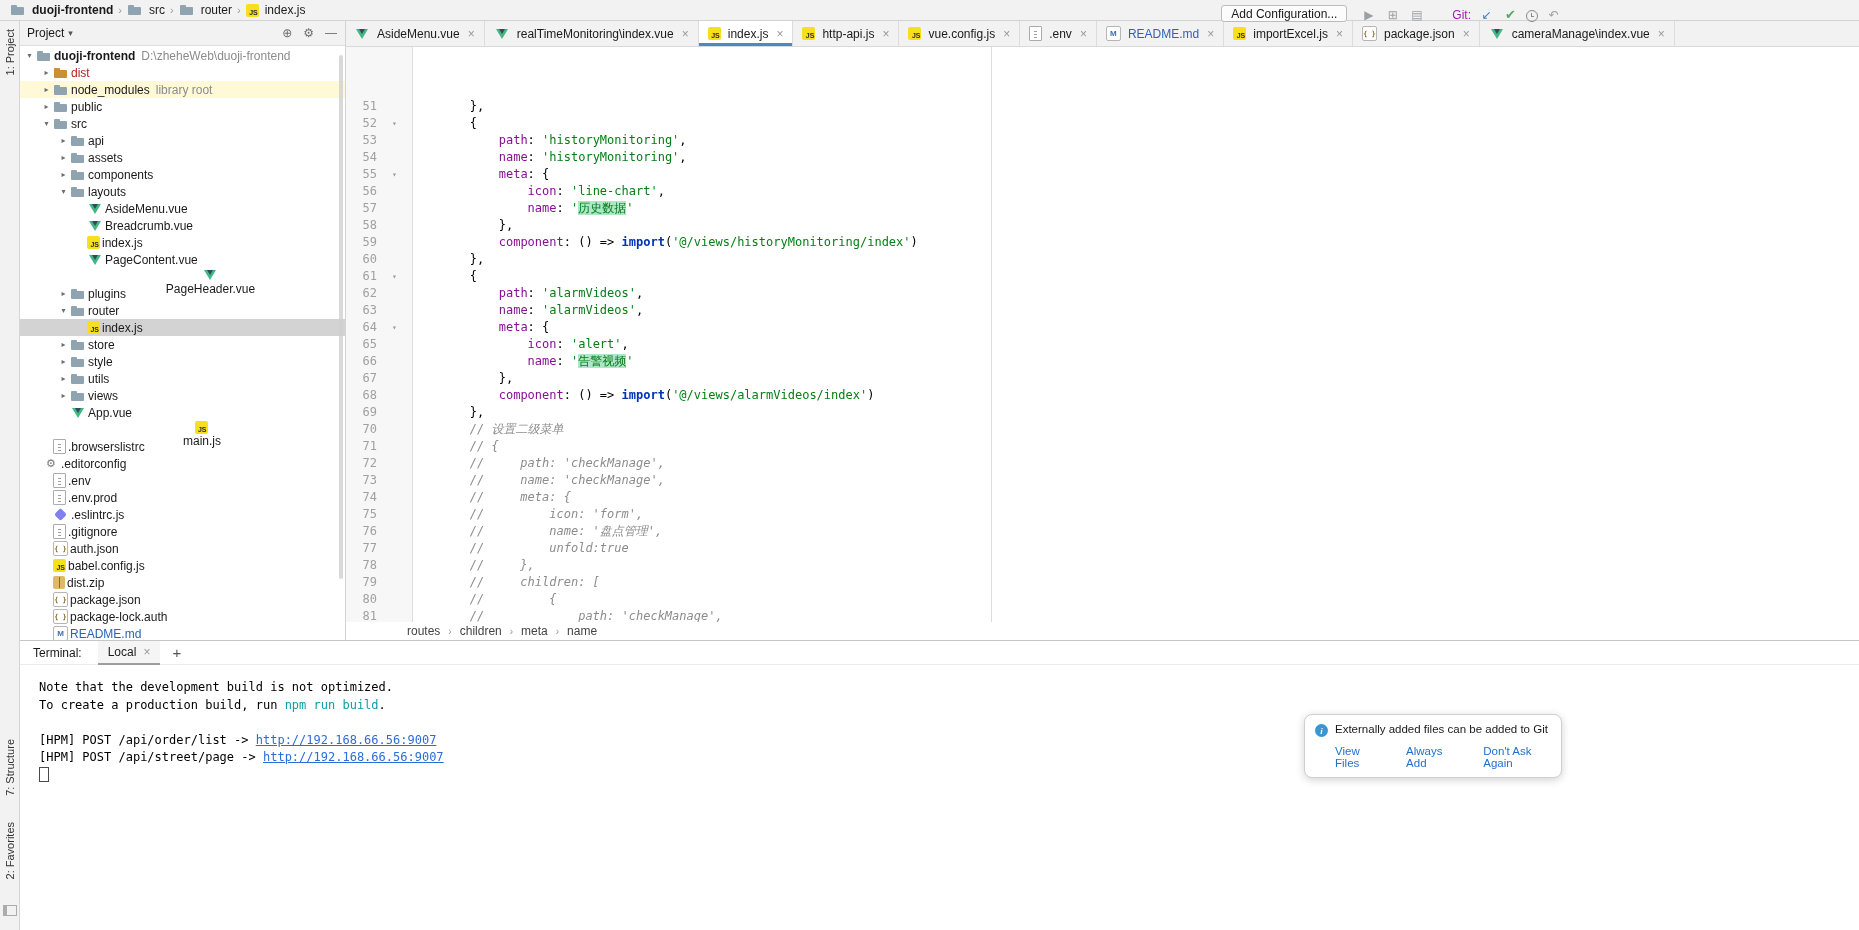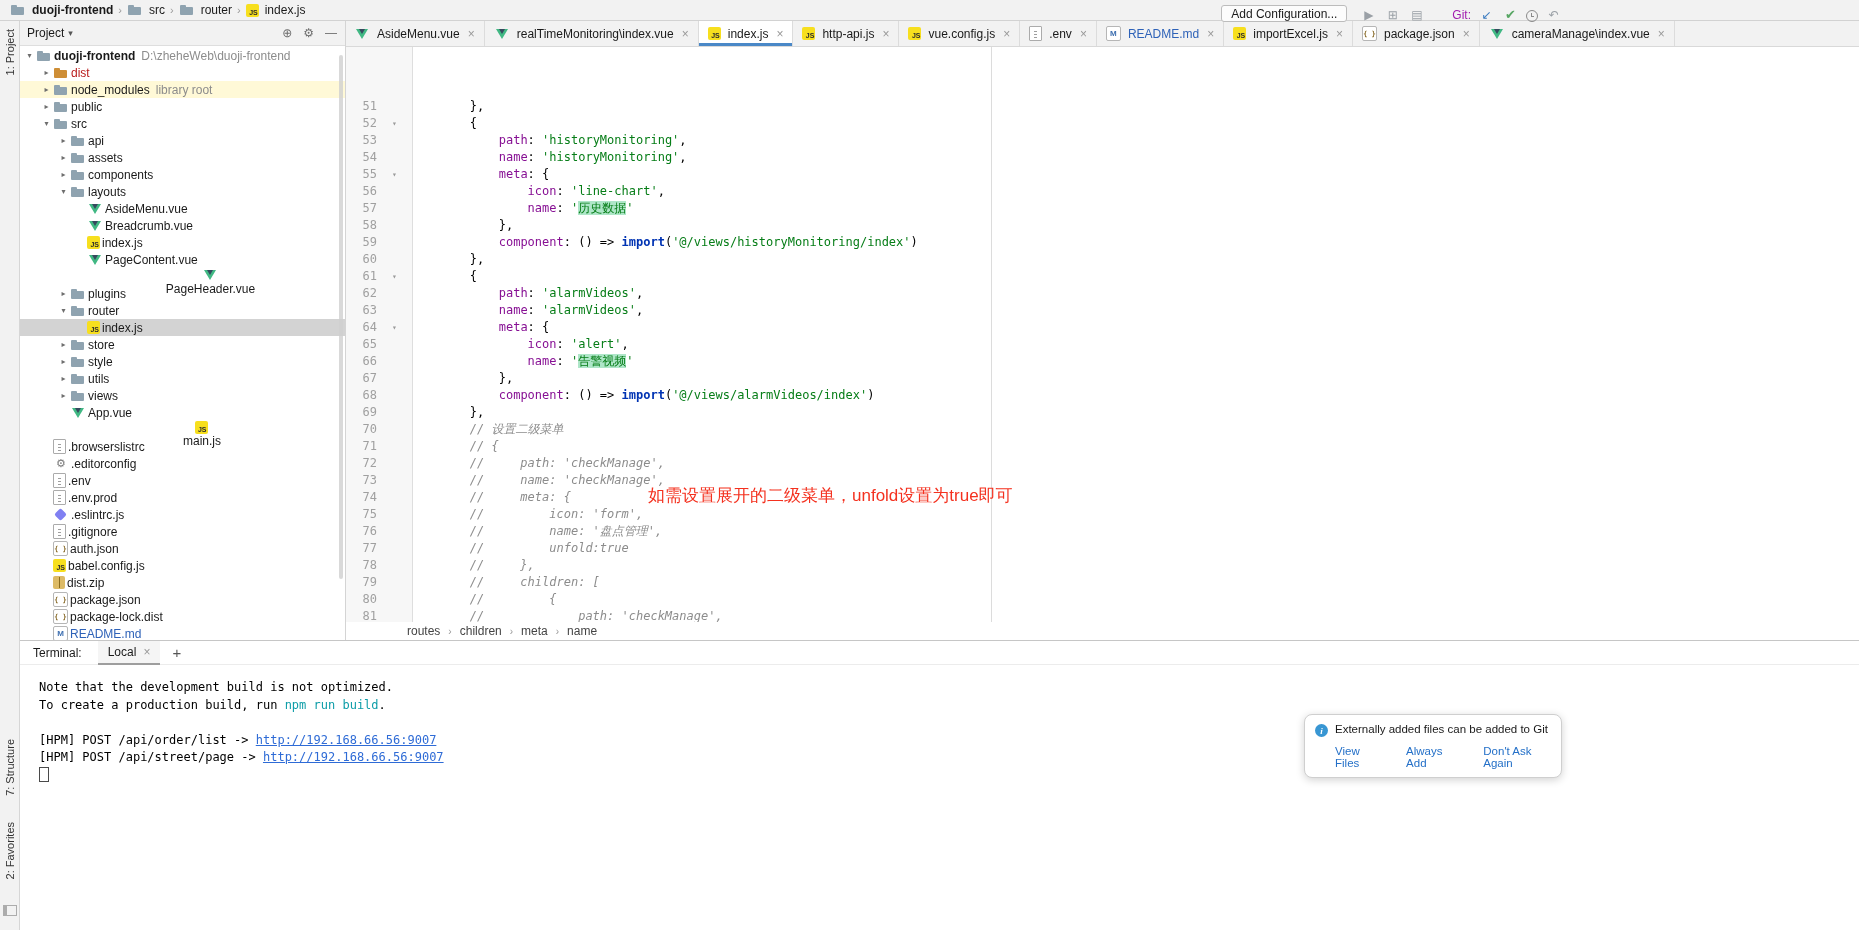--- a/index.html
+++ b/index.html
@@ -301,21 +301,21 @@
       <div class="row" style="padding-left: 38px; flex-direction: column;">
         <span class="chev"></span>
         <span class="ic ic-js"></span>
         <span class="lbl">main.js</span>
       </div>
       <div class="row" style="padding-left: 21px;">
         <span class="chev"></span>
         <span class="ic ic-text"></span>
         <span class="lbl">.browserslistrc</span>
       </div>
-      <div class="row" style="padding-left: 21px;">
+      <div class="row" style="padding-left: 11px;">
         <span class="chev"></span>
         <span class="ic ic-gear"></span>
         <span class="lbl">.editorconfig</span>
       </div>
       <div class="row" style="padding-left: 21px;">
         <span class="chev"></span>
         <span class="ic ic-text"></span>
         <span class="lbl">.env</span>
       </div>
       <div class="row" style="padding-left: 21px;">
@@ -349,21 +349,21 @@
         <span class="lbl">dist.zip</span>
       </div>
       <div class="row" style="padding-left: 21px;">
         <span class="chev"></span>
         <span class="ic ic-json"></span>
         <span class="lbl">package.json</span>
       </div>
       <div class="row" style="padding-left: 21px;">
         <span class="chev"></span>
         <span class="ic ic-json"></span>
-        <span class="lbl">package-lock.dist</span>
+        <span class="lbl">package-lock.auth</span>
       </div>
       <div class="row" style="padding-left: 21px;">
         <span class="chev"></span>
         <span class="ic ic-md"></span>
         <span class="lbl blue">README.md</span>
       </div>
     </div>
   <div class="tree-scrollbar"></div>
 </div>
 
@@ -417,21 +417,20 @@
       <div class="tab">
         <span class="ic ic-vue"></span>
         <span class="lbl">cameraManage\index.vue</span>
         <span class="x">×</span>
       </div>
     </div>
   <div class="code" id="code">
     <div class="gutter-bg"></div>
     <div id="code-lines"><div class="cl"><span class="ln">51</span><span class="fold"></span><span class="srcc"><span class="tk-p">        },</span></span></div><div class="cl"><span class="ln">52</span><span class="fold">▾</span><span class="srcc"><span class="tk-p">        {</span></span></div><div class="cl"><span class="ln">53</span><span class="fold"></span><span class="srcc"><span class="tk-p">            </span><span class="tk-k">path</span><span class="tk-p">: </span><span class="tk-s">'historyMonitoring'</span><span class="tk-p">,</span></span></div><div class="cl"><span class="ln">54</span><span class="fold"></span><span class="srcc"><span class="tk-p">            </span><span class="tk-k">name</span><span class="tk-p">: </span><span class="tk-s">'historyMonitoring'</span><span class="tk-p">,</span></span></div><div class="cl"><span class="ln">55</span><span class="fold">▾</span><span class="srcc"><span class="tk-p">            </span><span class="tk-k">meta</span><span class="tk-p">: {</span></span></div><div class="cl"><span class="ln">56</span><span class="fold"></span><span class="srcc"><span class="tk-p">                </span><span class="tk-k">icon</span><span class="tk-p">: </span><span class="tk-s">'line-chart'</span><span class="tk-p">,</span></span></div><div class="cl"><span class="ln">57</span><span class="fold"></span><span class="srcc"><span class="tk-p">                </span><span class="tk-k">name</span><span class="tk-p">: </span><span class="tk-s">'</span><span class="tk-hl">历史数据</span><span class="tk-s">'</span></span></div><div class="cl"><span class="ln">58</span><span class="fold"></span><span class="srcc"><span class="tk-p">            },</span></span></div><div class="cl"><span class="ln">59</span><span class="fold"></span><span class="srcc"><span class="tk-p">            </span><span class="tk-k">component</span><span class="tk-p">: () =&gt; </span><span class="tk-kw">import</span><span class="tk-p">(</span><span class="tk-s">'@/views/historyMonitoring/index'</span><span class="tk-p">)</span></span></div><div class="cl"><span class="ln">60</span><span class="fold"></span><span class="srcc"><span class="tk-p">        },</span></span></div><div class="cl"><span class="ln">61</span><span class="fold">▾</span><span class="srcc"><span class="tk-p">        {</span></span></div><div class="cl"><span class="ln">62</span><span class="fold"></span><span class="srcc"><span class="tk-p">            </span><span class="tk-k">path</span><span class="tk-p">: </span><span class="tk-s">'alarmVideos'</span><span class="tk-p">,</span></span></div><div class="cl"><span class="ln">63</span><span class="fold"></span><span class="srcc"><span class="tk-p">            </span><span class="tk-k">name</span><span class="tk-p">: </span><span class="tk-s">'alarmVideos'</span><span class="tk-p">,</span></span></div><div class="cl"><span class="ln">64</span><span class="fold">▾</span><span class="srcc"><span class="tk-p">            </span><span class="tk-k">meta</span><span class="tk-p">: {</span></span></div><div class="cl"><span class="ln">65</span><span class="fold"></span><span class="srcc"><span class="tk-p">                </span><span class="tk-k">icon</span><span class="tk-p">: </span><span class="tk-s">'alert'</span><span class="tk-p">,</span></span></div><div class="cl"><span class="ln">66</span><span class="fold"></span><span class="srcc"><span class="tk-p">                </span><span class="tk-k">name</span><span class="tk-p">: </span><span class="tk-s">'</span><span class="tk-hl">告警视频</span><span class="tk-s">'</span></span></div><div class="cl"><span class="ln">67</span><span class="fold"></span><span class="srcc"><span class="tk-p">            },</span></span></div><div class="cl"><span class="ln">68</span><span class="fold"></span><span class="srcc"><span class="tk-p">            </span><span class="tk-k">component</span><span class="tk-p">: () =&gt; </span><span class="tk-kw">import</span><span class="tk-p">(</span><span class="tk-s">'@/views/alarmVideos/index'</span><span class="tk-p">)</span></span></div><div class="cl"><span class="ln">69</span><span class="fold"></span><span class="srcc"><span class="tk-p">        },</span></span></div><div class="cl"><span class="ln">70</span><span class="fold"></span><span class="srcc"><span class="tk-c">        // 设置二级菜单</span></span></div><div class="cl"><span class="ln">71</span><span class="fold"></span><span class="srcc"><span class="tk-c">        // {</span></span></div><div class="cl"><span class="ln">72</span><span class="fold"></span><span class="srcc"><span class="tk-c">        //     path: 'checkManage',</span></span></div><div class="cl"><span class="ln">73</span><span class="fold"></span><span class="srcc"><span class="tk-c">        //     name: 'checkManage',</span></span></div><div class="cl"><span class="ln">74</span><span class="fold"></span><span class="srcc"><span class="tk-c">        //     meta: {</span></span></div><div class="cl"><span class="ln">75</span><span class="fold"></span><span class="srcc"><span class="tk-c">        //         icon: 'form',</span></span></div><div class="cl"><span class="ln">76</span><span class="fold"></span><span class="srcc"><span class="tk-c">        //         name: '盘点管理',</span></span></div><div class="cl"><span class="ln">77</span><span class="fold"></span><span class="srcc"><span class="tk-c">        //         unfold:true</span></span></div><div class="cl"><span class="ln">78</span><span class="fold"></span><span class="srcc"><span class="tk-c">        //     },</span></span></div><div class="cl"><span class="ln">79</span><span class="fold"></span><span class="srcc"><span class="tk-c">        //     children: [</span></span></div><div class="cl"><span class="ln">80</span><span class="fold"></span><span class="srcc"><span class="tk-c">        //         {</span></span></div><div class="cl"><span class="ln">81</span><span class="fold"></span><span class="srcc"><span class="tk-c">        //             path: 'checkManage',</span></span></div></div>
     <div class="margin-guide"></div>
-    <div class="annotation">如需设置展开的二级菜单，unfold设置为true即可</div>
   </div>
   <div class="ed-crumbs" id="ed-crumbs">
       <span>routes</span>
       <span class="ed-sep">›</span>
       <span>children</span>
       <span class="ed-sep">›</span>
       <span>meta</span>
       <span class="ed-sep">›</span>
       <span>name</span>
     </div>

